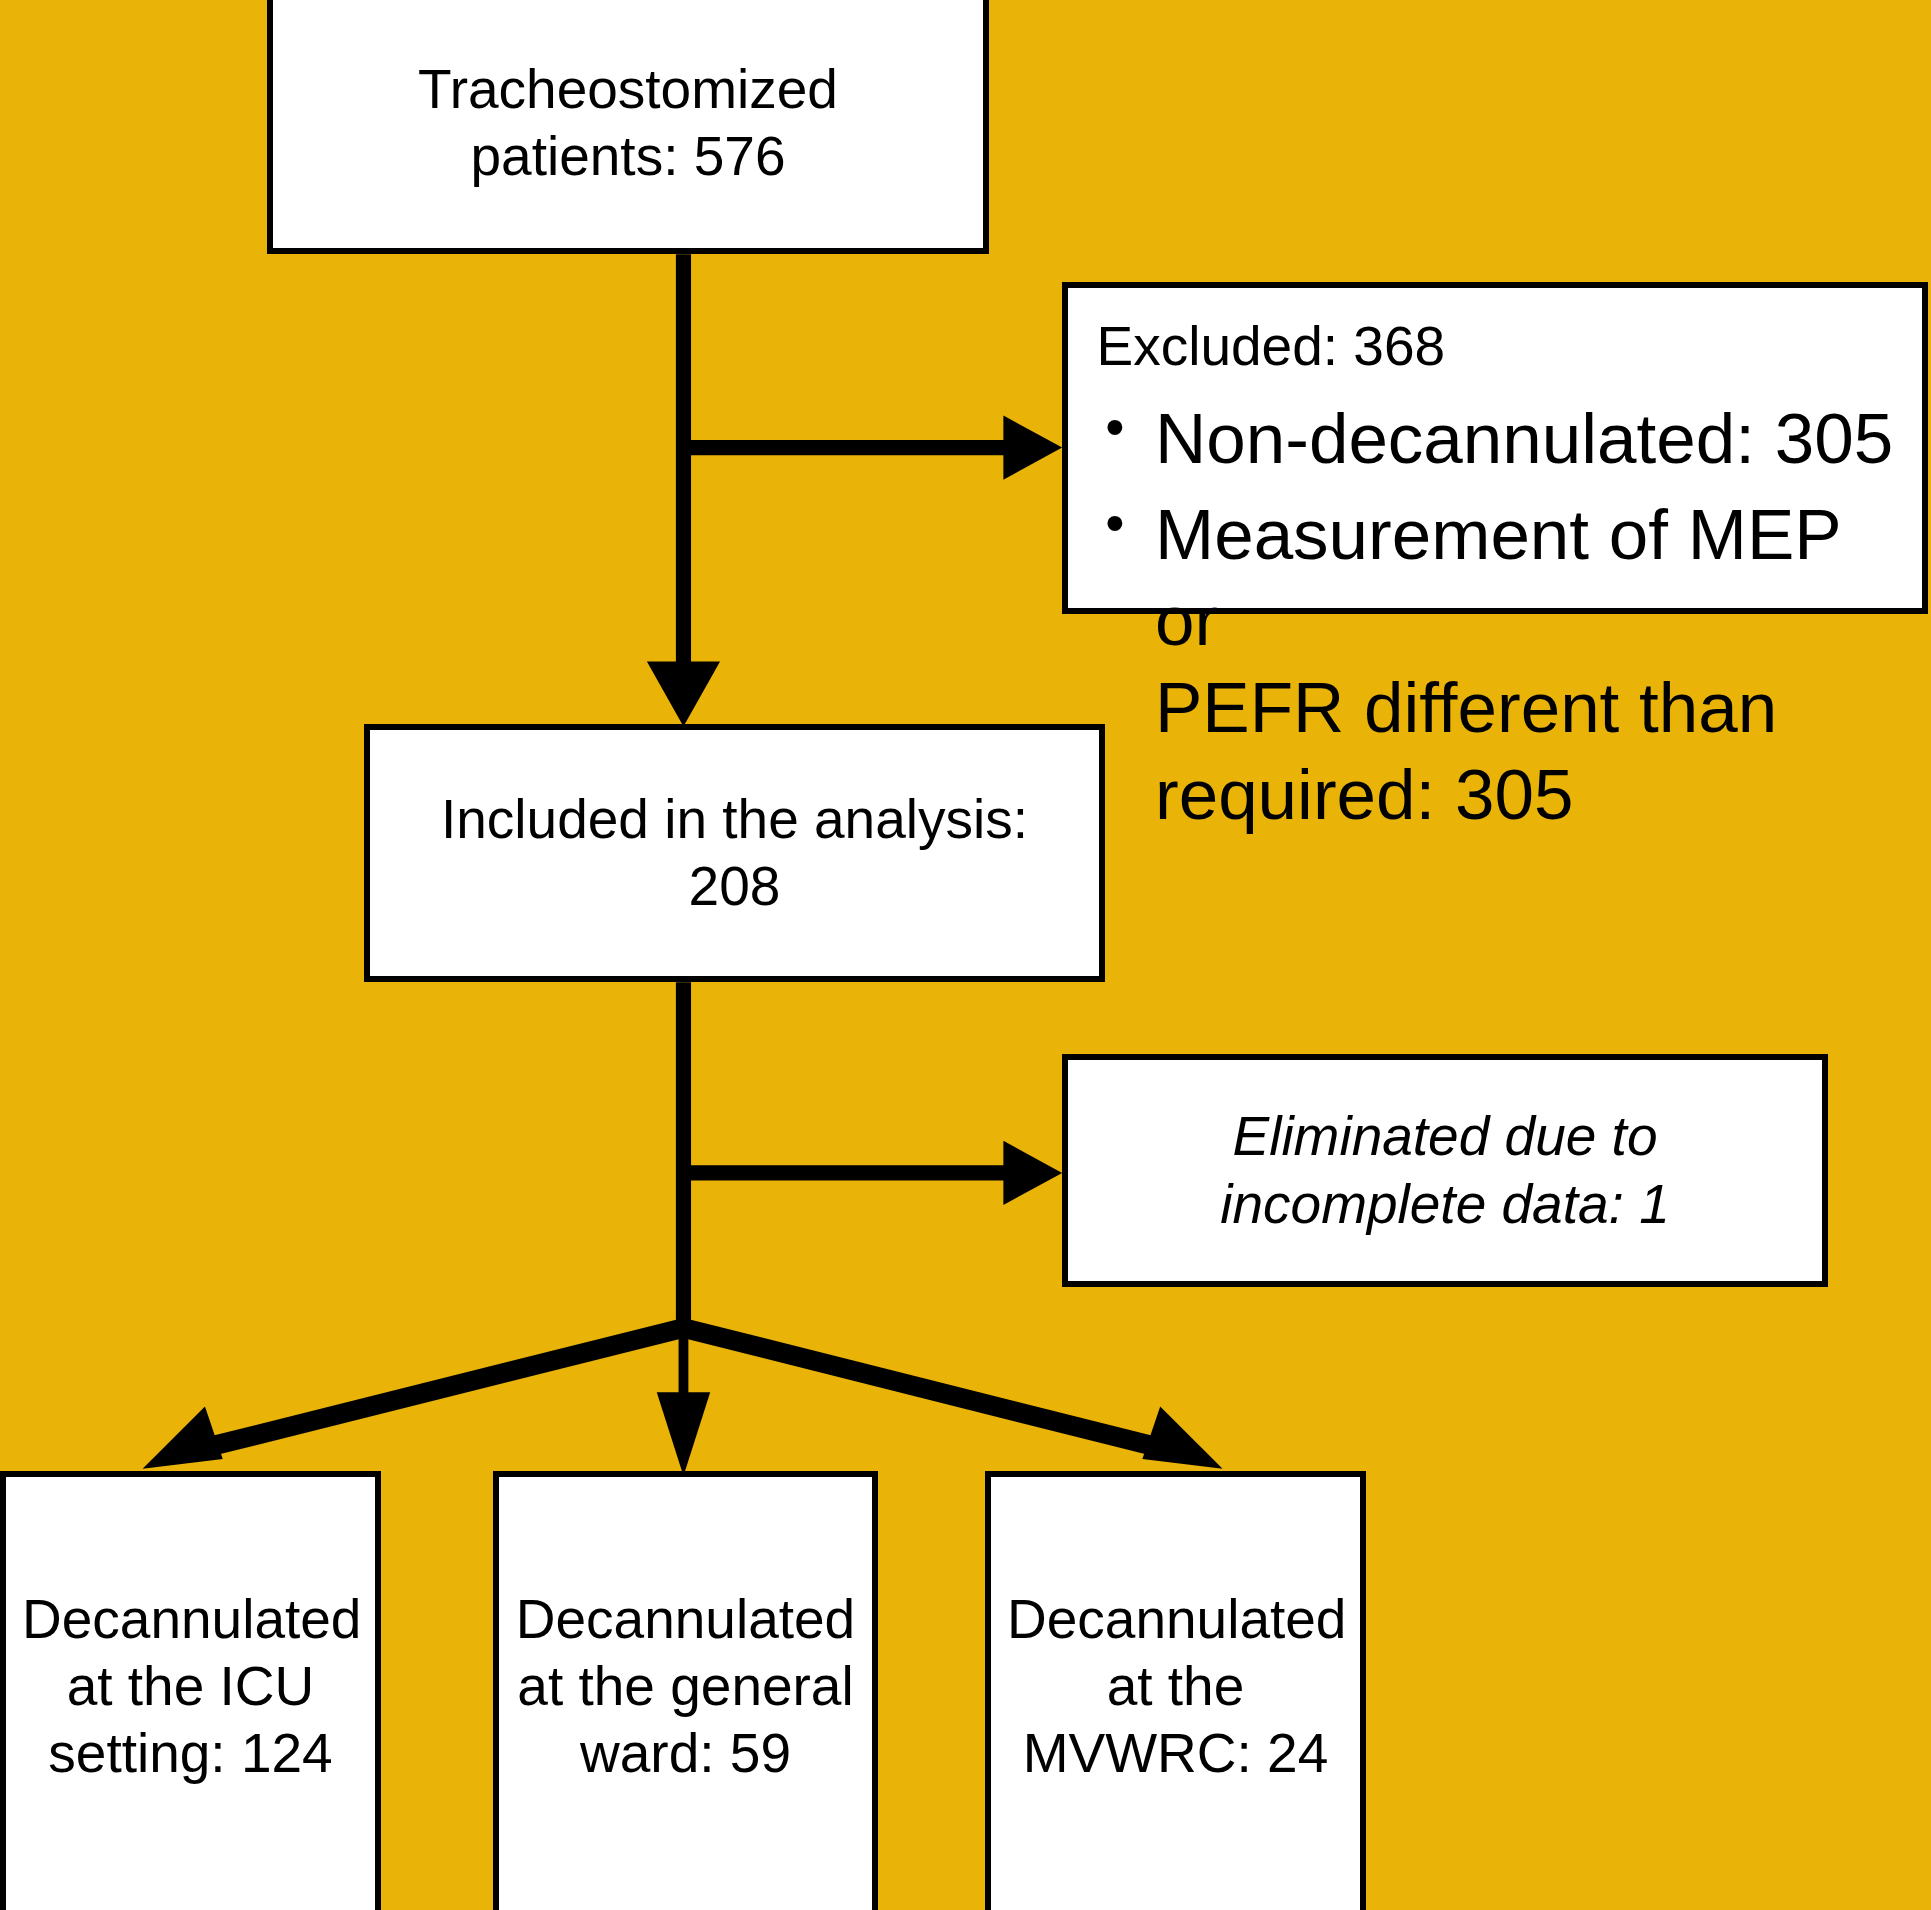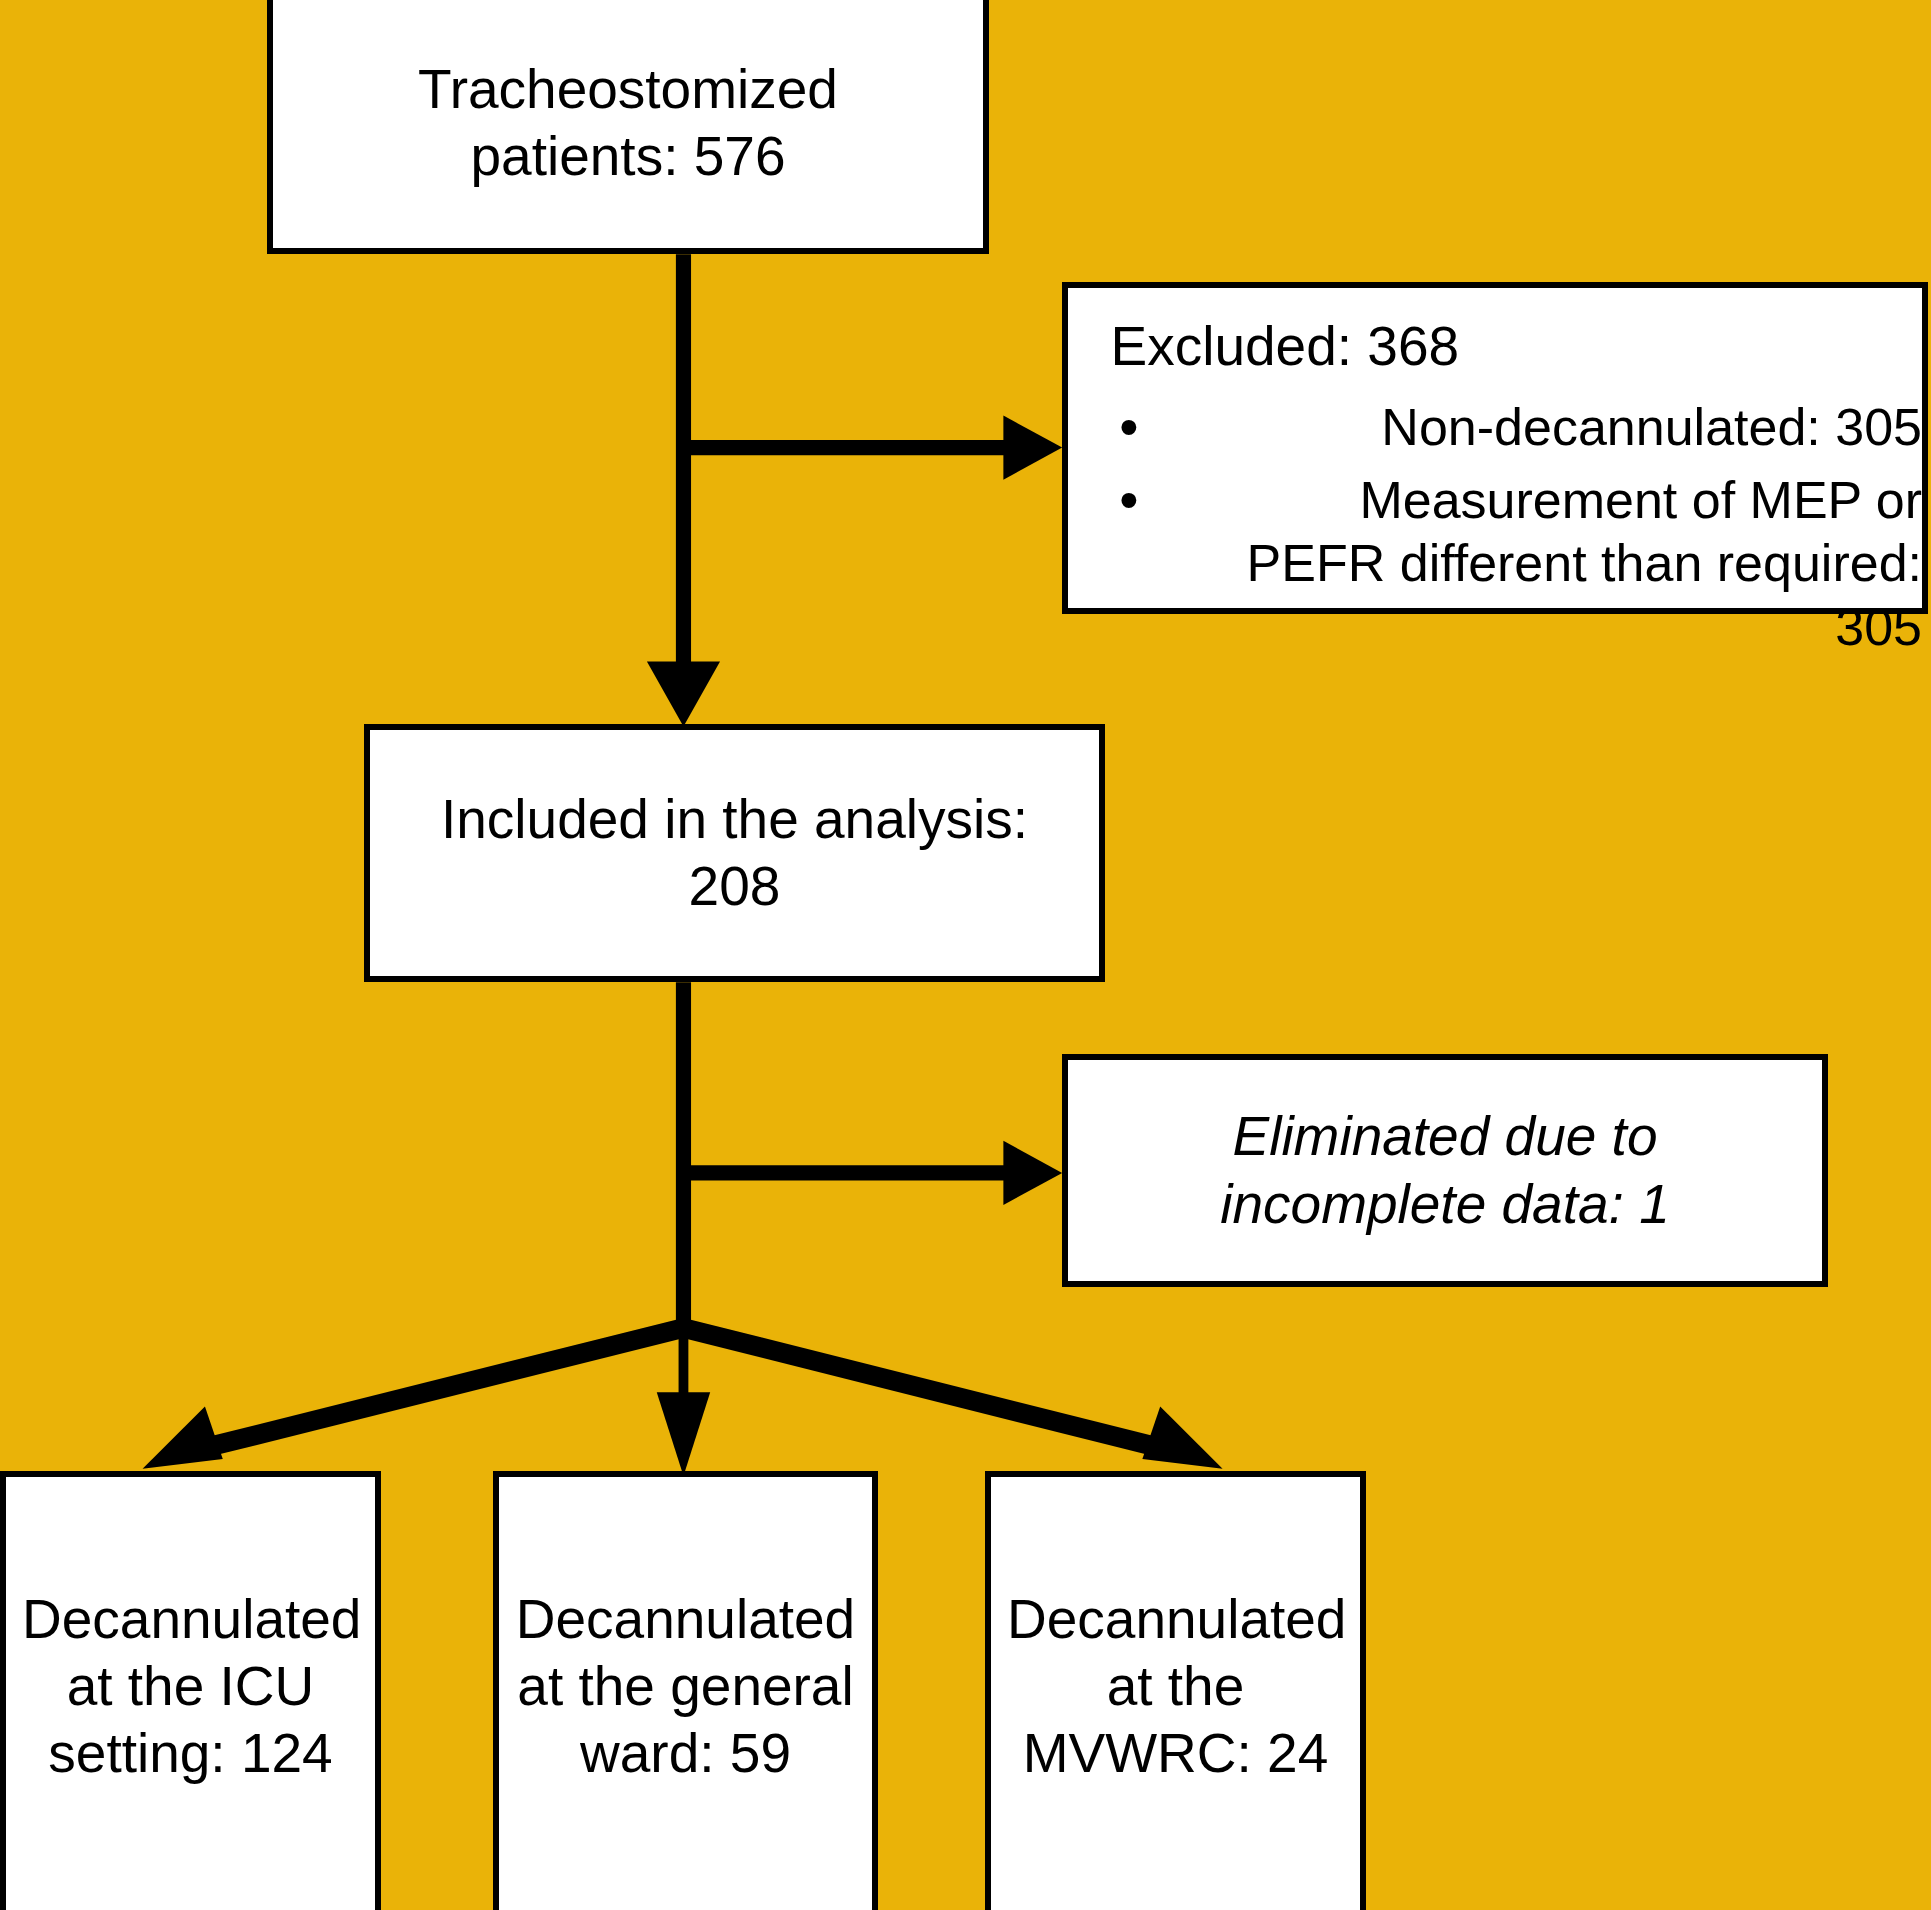--- a/index.html
+++ b/index.html
@@ -35,30 +35,28 @@
   .left-text   { text-align: left; }
 
   
   #box-tracheostomized {
     left: 267px; top: -7.1px; width: 722px; height: 261px;
   }
   
   #box-excluded {
     left: 1062px; top: 282px; width: 866px; height: 332px;
     justify-content: flex-start;
-    padding-left: 14px;
   }
   #box-excluded .node-text { padding: 25px 18px 0 28.5px; }
   .bullet-list {
     list-style: none;
     margin: 7.1px 0 0 0;
     padding: 0 0 0 32px;
-    font-size: 52px;
+    font-size: 71px;
     line-height: 1.22;
-    text-align: right;
   }
   .bullet-list li {
     position: relative;
     padding-left: 55px;
     margin-top: 9px;
     white-space: pre-line;
   }
   .bullet-list li::before {
     content: "\2022";
     position: absolute;

